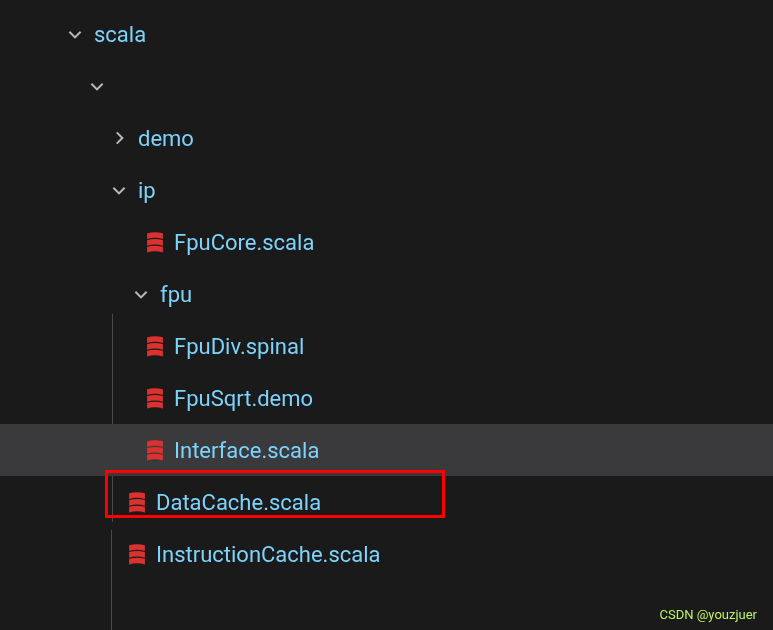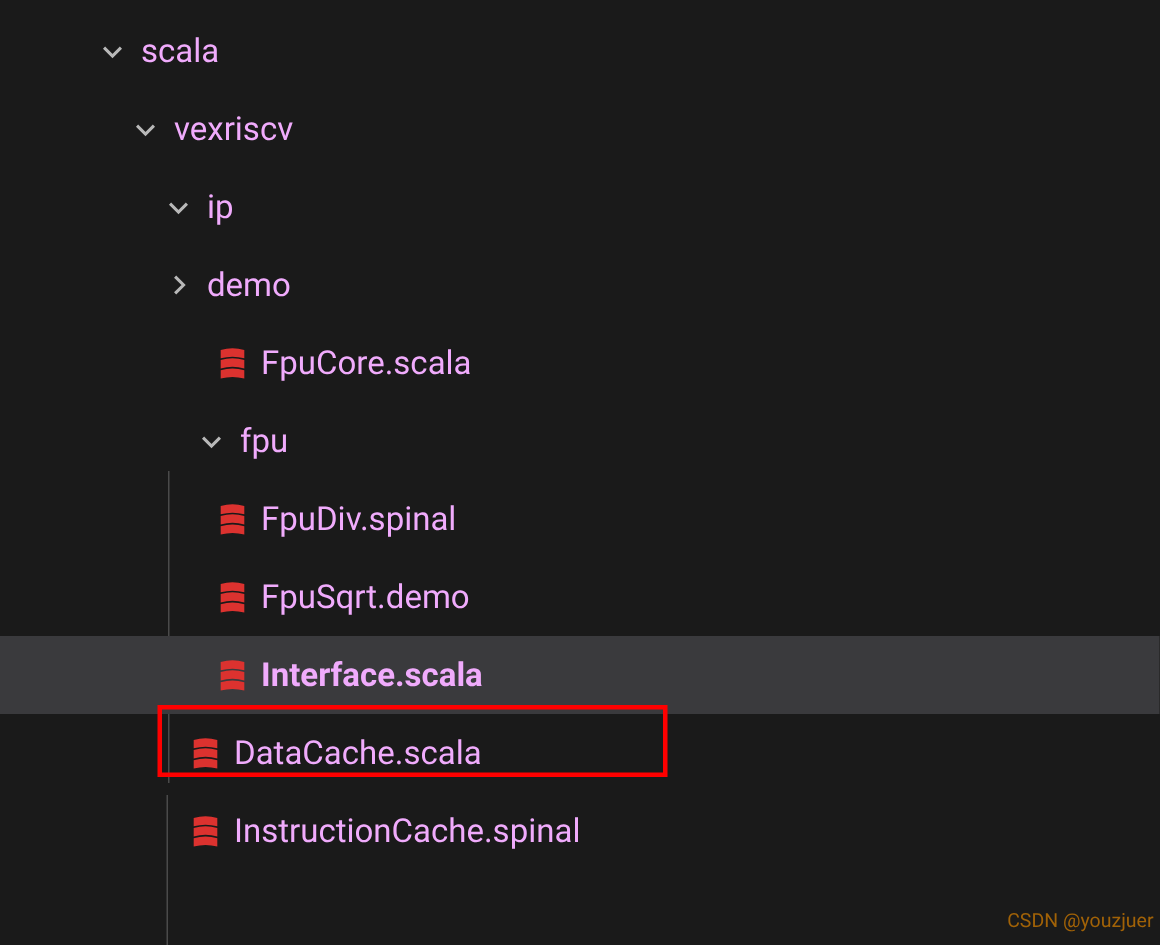--- a/index.html
+++ b/index.html
@@ -23,39 +23,38 @@
     .tree-row {
       display: flex;
       align-items: center;
       height: 52px;
       gap: 10px;
       cursor: pointer;
       position: relative;
     }
     .tree-row.selected {
       background: #3a3a3d;
-      font-weight: bold;
     }
     .chevron {
       width: 18px;
       height: 18px;
       display: flex;
       align-items: center;
       justify-content: center;
       flex-shrink: 0;
     }
     .chevron svg {
       width: 18px;
       height: 18px;
       stroke: #b8b8b8;
       stroke-width: 1.8;
       fill: none;
     }
     .label {
-      color: #f0abfc;
+      color: #7dd3fc;
       white-space: nowrap;
     }
     .scala-icon {
       width: 18px;
       height: 22px;
       display: flex;
       align-items: center;
       justify-content: center;
       flex-shrink: 0;
     }
@@ -65,23 +64,23 @@
       background: #4a4a4a;
     }
     .highlight-box {
       position: absolute;
       border: 3px solid #ff0000;
       pointer-events: none;
     }
     .watermark {
       position: absolute;
       bottom: 8px;
-      right: 4px;
+      right: 16px;
       font-size: 13px;
-      color: #a16207;
+      color: #bef264;
     }
     .indent-pad {
       flex-shrink: 0;
     }
   </style>
 </head>
 <body>
 
 <div class="tree">
 
@@ -99,44 +98,43 @@
   </div>
 
 
   <div class="tree-row">
     <div class="indent-pad" style="width:78px"></div>
     <span class="chevron">
       <svg viewBox="0 0 16 16">
           <polyline points="3,6 8,11 13,6"></polyline>
         </svg>
     </span>
-    <span class="label">vexriscv</span>
   </div>
 
   <div class="tree-row">
     <div class="indent-pad" style="width:100px"></div>
     <span class="chevron">
       <svg viewBox="0 0 16 16">
+          <polyline points="6,3 11,8 6,13"></polyline>
+        </svg>
+    </span>
+    <span class="label">demo</span>
+  </div>
+
+  <div class="tree-row">
+    <div class="indent-pad" style="width:100px"></div>
+    <span class="chevron">
+      <svg viewBox="0 0 16 16">
           <polyline points="3,6 8,11 13,6"></polyline>
         </svg>
     </span>
     <span class="label">ip</span>
   </div>
 
   <div class="tree-row">
-    <div class="indent-pad" style="width:100px"></div>
-    <span class="chevron">
-      <svg viewBox="0 0 16 16">
-          <polyline points="6,3 11,8 6,13"></polyline>
-        </svg>
-    </span>
-    <span class="label">demo</span>
-  </div>
-
-  <div class="tree-row">
     <div class="indent-pad" style="width:136px"></div>
     <span class="scala-icon">
       <svg viewBox="0 0 16 20">
         <path d="M1,2 Q8,0 15,2 L15,7 Q8,5 1,7 Z" fill="#dc322f"></path>
         <path d="M1,8 Q8,6 15,8 L15,13 Q8,11 1,13 Z" fill="#dc322f"></path>
         <path d="M1,14 Q8,12 15,14 L15,19 Q8,17 1,19 Z" fill="#dc322f"></path>
       </svg>
     </span>
     <span class="label">FpuCore.scala</span>
   </div>
@@ -201,20 +199,20 @@
 
   <div class="tree-row">
     <div class="indent-pad" style="width:118px"></div>
     <span class="scala-icon">
       <svg viewBox="0 0 16 20">
         <path d="M1,2 Q8,0 15,2 L15,7 Q8,5 1,7 Z" fill="#dc322f"></path>
         <path d="M1,8 Q8,6 15,8 L15,13 Q8,11 1,13 Z" fill="#dc322f"></path>
         <path d="M1,14 Q8,12 15,14 L15,19 Q8,17 1,19 Z" fill="#dc322f"></path>
       </svg>
     </span>
-    <span class="label">InstructionCache.spinal</span>
+    <span class="label">InstructionCache.scala</span>
   </div>
 
 </div>
 
 <div class="highlight-box" style="left:105px; top:470px; width:340px; height:48px;"></div>
 
 <div class="watermark">CSDN @youzjuer</div>
 
 </body></html>

